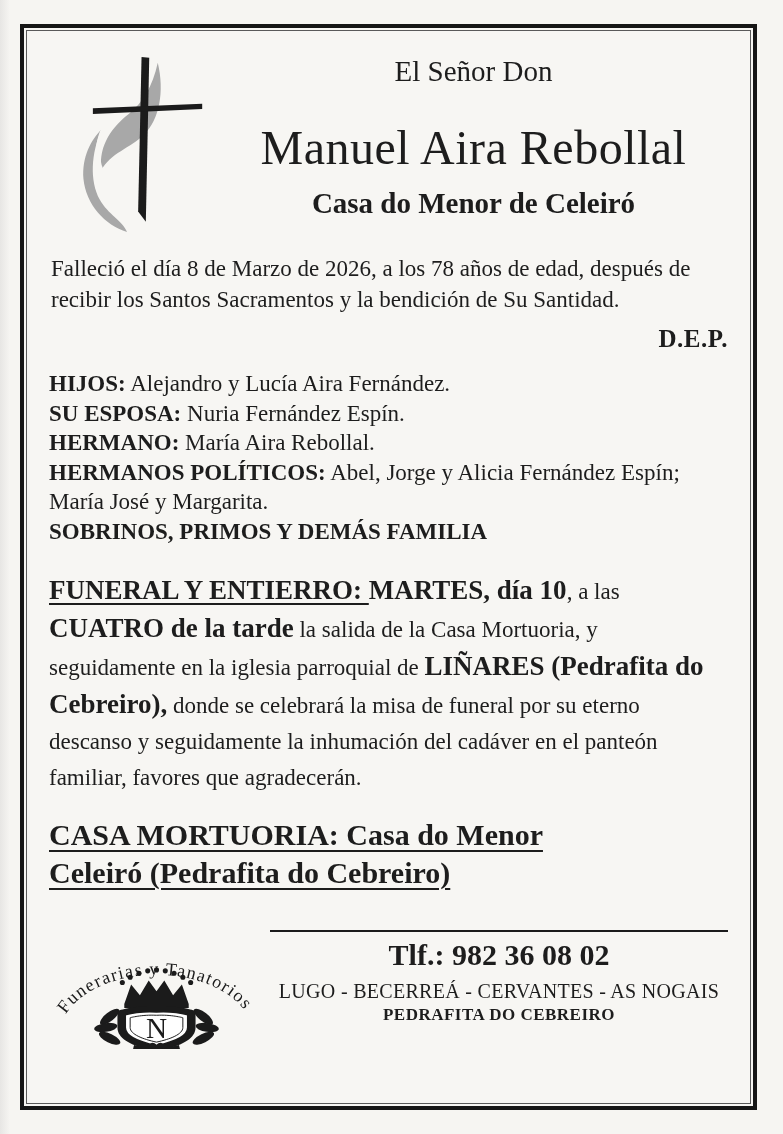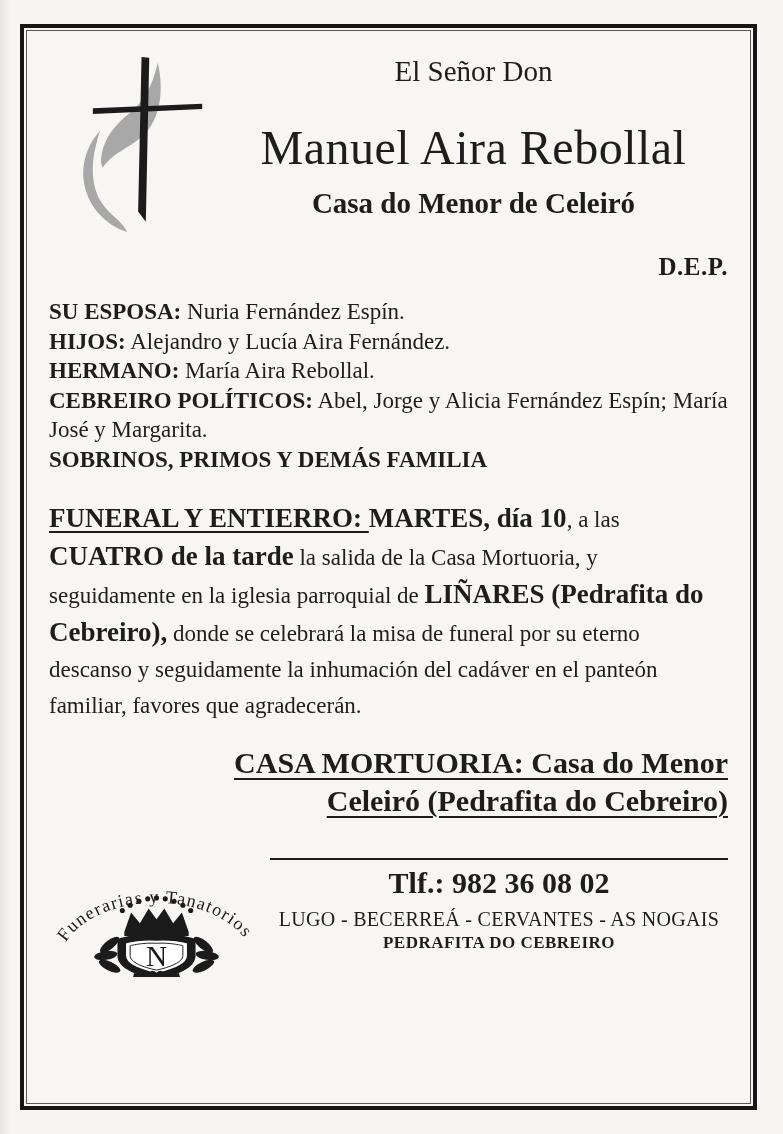--- a/index.html
+++ b/index.html
@@ -36,21 +36,21 @@
   
   .notice { font-size: 23px; line-height: 31px; margin: 6px 2px 10px 2px; }
   .dep { text-align: right; font-size: 25px; font-weight: 700; margin: 10px 0 16px 0; letter-spacing: 0.5px; }
   .family { font-size: 23px; line-height: 29.5px; margin-bottom: 26px; }
   .family .b { font-weight: 700; }
   .funeral { font-size: 23px; line-height: 36px; margin-bottom: 20px; }
   .funeral .b { font-weight: 700; }
   .funeral .big { font-size: 27px; text-align: right; }
   .funeral .u { text-decoration: underline; text-underline-offset: 4px; text-decoration-thickness: 2px; }
   .mortuary {
-    text-align: right; font-size: 30px; font-weight: 700;
+    text-align: left; font-size: 30px; font-weight: 700;
     line-height: 38px; margin: 16px 0 30px 0;
   }
   .mortuary .uline { text-decoration: underline; text-underline-offset: 5px; text-decoration-thickness: 2px; }
   .duelo {
     text-align: center; font-size: 26px; font-weight: 700;
     margin: 40px 0 48px 0;
   }
   .duelo .uline { text-decoration: underline; text-underline-offset: 5px; text-decoration-thickness: 2px; }
   
   .footer { display: flex; align-items: flex-start; }
@@ -89,27 +89,28 @@
             <polygon points="42,63 170,58 170,64 42,70" fill="#1b1b1b"></polygon>
           </svg>
         </div>
         <div class="header-text">
           <div class="honorific">El Señor Don</div>
           <div class="deceased-name">Manuel Aira Rebollal</div>
           <div class="house-name">Casa do Menor de Celeiró</div>
         </div>
       </div>
 
+      <p class="notice">Falleció el día 8 de Marzo de 2026, a los 78 años de edad, después de recibir los Santos Sacramentos y la bendición de Su Santidad.</p>
       <div class="dep">D.E.P.</div>
 
       <div class="family">
+        <div><span class="b">HIJOS:</span><span> Alejandro y Lucía Aira Fernández.</span></div>
         <div><span class="b">SU ESPOSA:</span><span> Nuria Fernández Espín.</span></div>
-        <div><span class="b">HIJOS:</span><span> Alejandro y Lucía Aira Fernández.</span></div>
         <div><span class="b">HERMANO:</span><span> María Aira Rebollal.</span></div>
-        <div><span class="b">CEBREIRO POLÍTICOS:</span><span> Abel, Jorge y Alicia Fernández Espín; María José y Margarita.</span></div>
+        <div><span class="b">HERMANOS POLÍTICOS:</span><span> Abel, Jorge y Alicia Fernández Espín; María José y Margarita.</span></div>
         <div><span class="b">SOBRINOS, PRIMOS Y DEMÁS FAMILIA</span><span></span></div>
       </div>
 
       <p class="funeral">
         <span class="b big u">FUNERAL Y ENTIERRO: </span><span class="b big">MARTES, día 10</span><span>, a las </span><span class="b big">CUATRO de la tarde</span><span> la salida de la Casa Mortuoria, y seguidamente en la iglesia parroquial de </span><span class="b big">LIÑARES (Pedrafita do Cebreiro),</span><span> donde se celebrará la misa de funeral por su eterno descanso y seguidamente la inhumación del cadáver en el panteón familiar, favores que agradecerán.</span>
       </p>
 
       <div class="mortuary">
         <span class="uline">CASA MORTUORIA: Casa do Menor</span><br>
         <span class="uline">Celeiró (Pedrafita do Cebreiro)</span>

